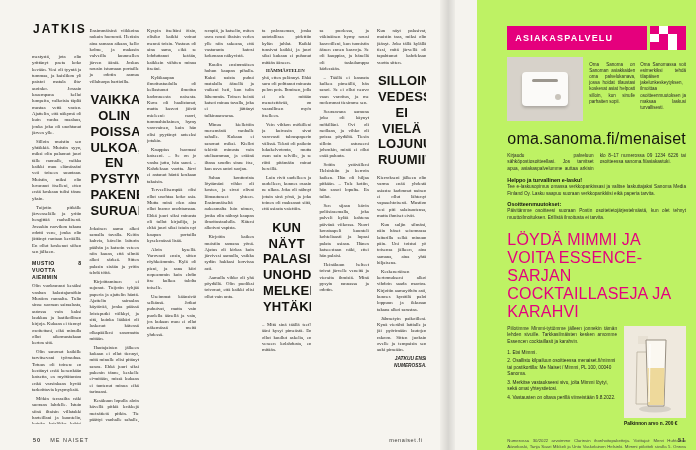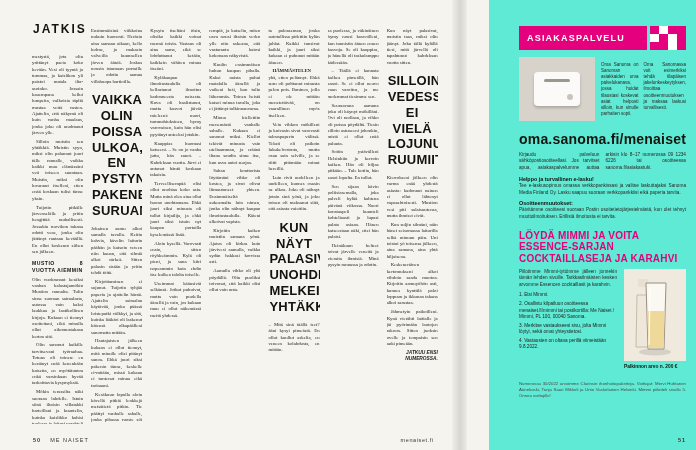--- a/index.html
+++ b/index.html
@@ -51,21 +51,21 @@
   }
   .footer-left .num{font-weight:700;}
   .footer-site{
     position:absolute;right:18px;bottom:7px;font-size:5.5px;letter-spacing:.6px;color:#3a3935;
   }
 
   
   .gutter{width:16px;background:linear-gradient(90deg,rgba(0,0,0,0.02),rgba(0,0,0,0.12) 55%,rgba(0,0,0,0.03));}
 
   
-  .page-right{position:relative;flex:1;box-sizing:border-box;padding:26px 10px 20px 30px;background:#5eead4;margin-left:22px;}
+  .page-right{position:relative;flex:1;box-sizing:border-box;padding:26px 10px 20px 30px;background:#bef264;margin-left:22px;}
   .sv-header{display:flex;height:24px;}
   .sv-bar{
     flex:1;background:#e5007d;color:#fff;display:flex;align-items:center;
     font-weight:800;font-size:9px;letter-spacing:1.2px;padding-left:8px;
   }
   .sv-logo{
     width:36px;height:24px;margin-left:3px;background:#fff;
     display:grid;grid-template-columns:repeat(4,1fr);grid-template-rows:repeat(3,1fr);
   }
   .sv-logo span{display:block;}
@@ -78,29 +78,29 @@
   }
   .device{
     position:absolute;left:15px;top:15px;width:46px;height:34px;background:#fbfaf8;
     border-radius:4px;box-shadow:0 2px 3px rgba(0,0,0,.2);
   }
   .device .slot{position:absolute;left:10px;top:7px;width:26px;height:3px;background:#9b968e;border-radius:2px;}
   .device .btn{position:absolute;right:7px;bottom:6px;width:6px;height:6px;border-radius:50%;background:#c9c4bb;}
   .intro-cols{flex:1;display:flex;gap:5px;}
   .intro-col{flex:1;font-size:4.5px;line-height:1.38;text-align:justify;color:#2a2926;}
 
-  .sv-url{margin:9px 0 3px;font-size:14px;font-weight:700;color:#15140f;letter-spacing:.2px;}
+  .sv-url{margin:9px 0 3px;font-size:16px;font-weight:400;color:#15140f;letter-spacing:.2px;}
   .sv-body{font-size:4.7px;line-height:1.4;text-align:justify;color:#2a2926;columns:2;column-gap:6px;margin-bottom:5px;}
   .sv-section{margin-bottom:4px;}
   .sv-minihead{font-size:5.4px;font-weight:800;color:#15140f;margin:0 0 1px;}
   .sv-sectionbody{font-size:4.7px;line-height:1.38;text-align:justify;color:#2a2926;margin:0;}
 
   .promo-title{
-    margin:10px 0 5px;color:#e5007d;font-weight:700;
-    font-size:10px;line-height:1.12;text-transform:uppercase;letter-spacing:.2px;
+    margin:10px 0 5px;color:#e5007d;font-weight:400;
+    font-size:16px;line-height:1.12;text-transform:uppercase;letter-spacing:.2px;
   }
   .promo-row{display:flex;gap:7px;}
   .promo-left{flex:1;}
   .promo-body{font-size:4.7px;line-height:1.4;text-align:justify;color:#2a2926;margin:0 0 4px;}
   .steps .step{font-size:4.7px;line-height:1.35;margin-bottom:2.5px;color:#201f1c;}
   .fig-col{width:62px;flex:none;}
   .glass-fig{width:62px;height:92px;background:#efe9de;position:relative;}
   .prize{font-size:4.8px;font-weight:700;margin-top:3px;color:#15140f;}
   .winners{font-size:4.3px;line-height:1.4;color:#4a4944;margin-top:7px;text-align:justify;}
 

